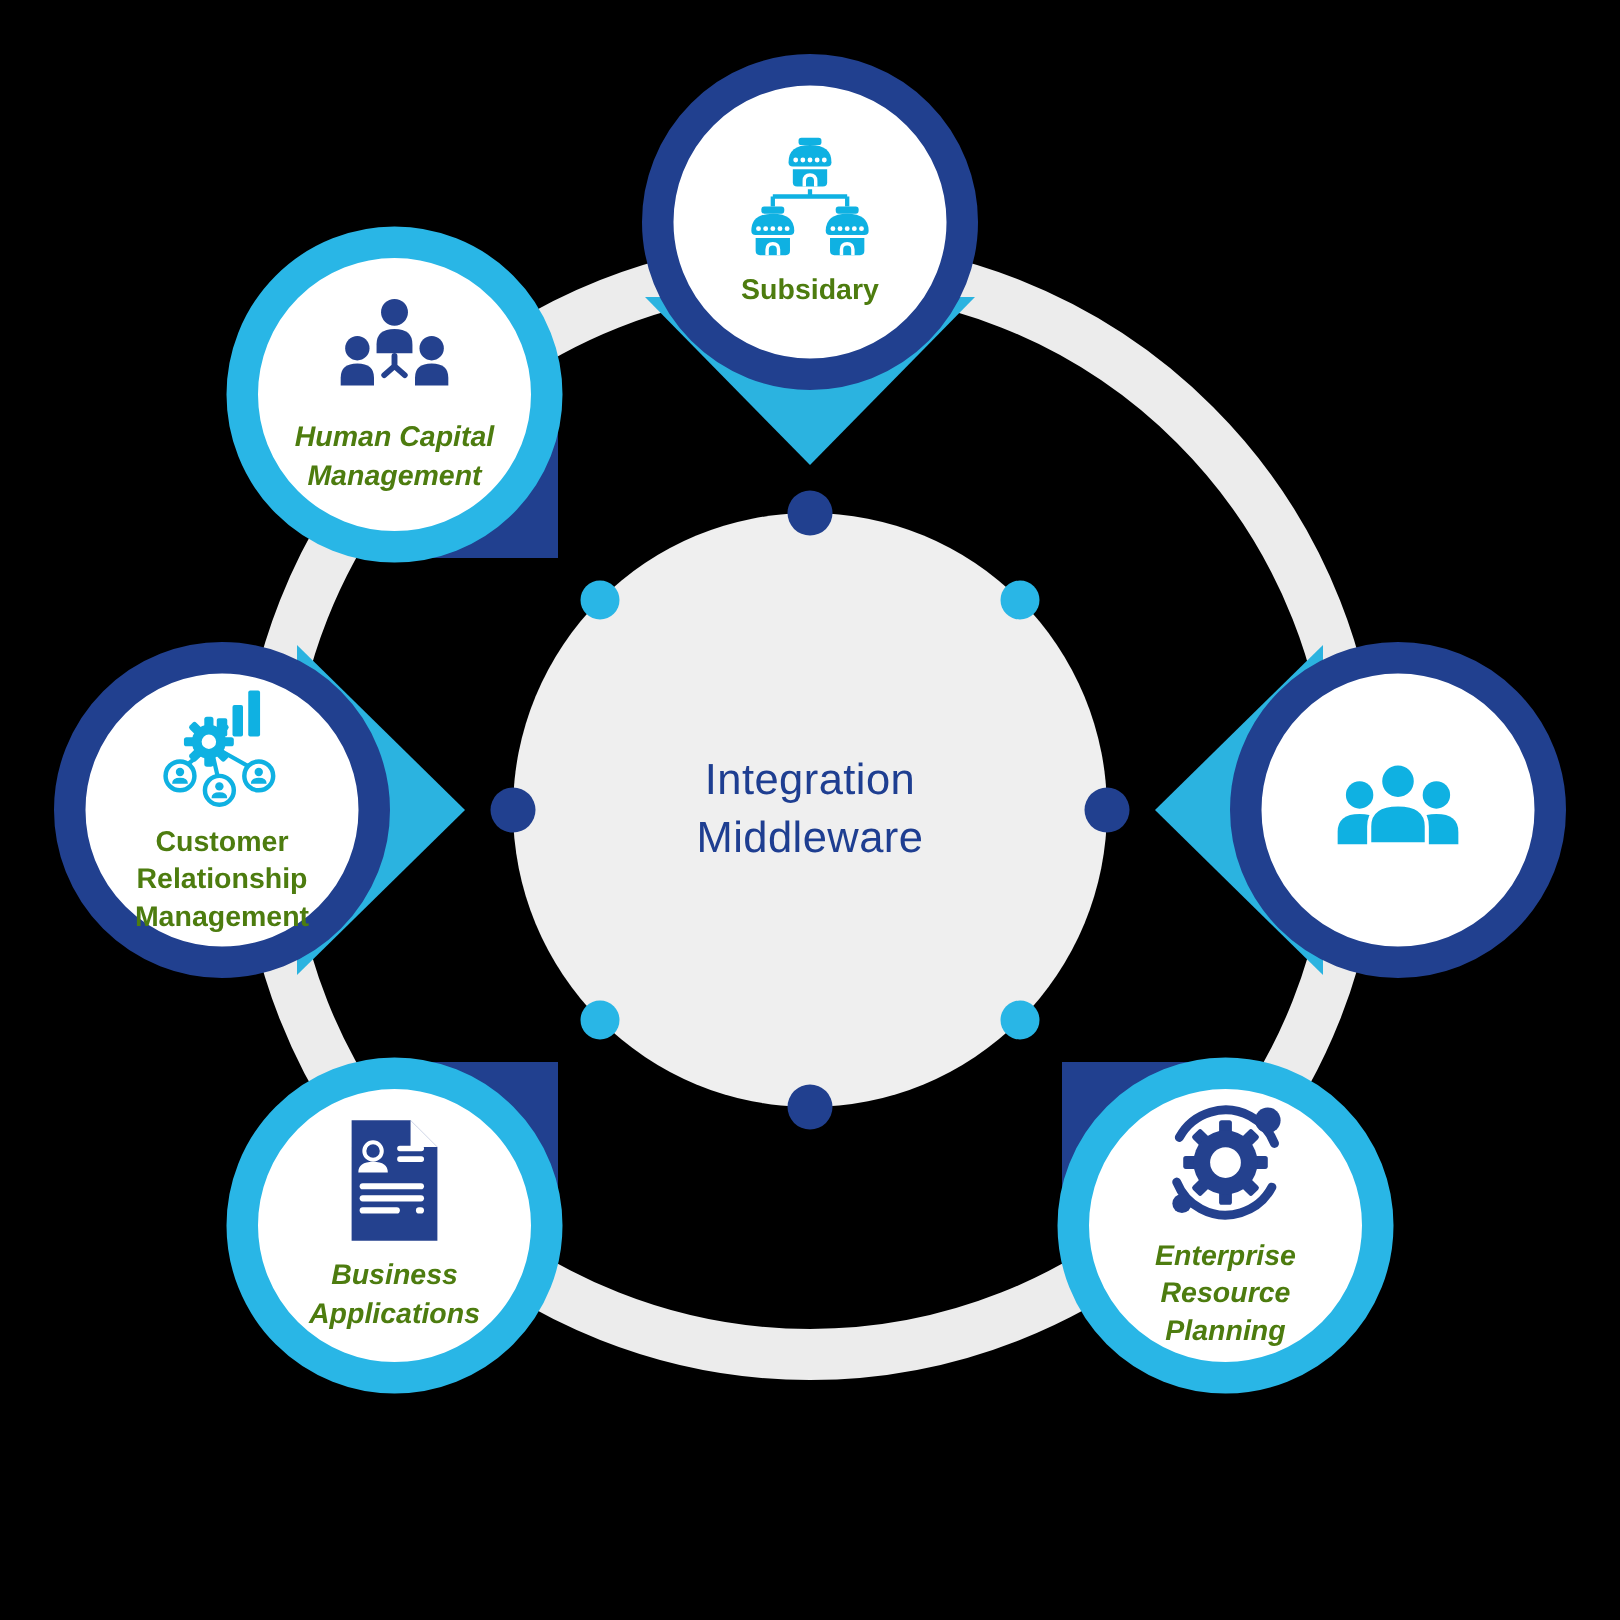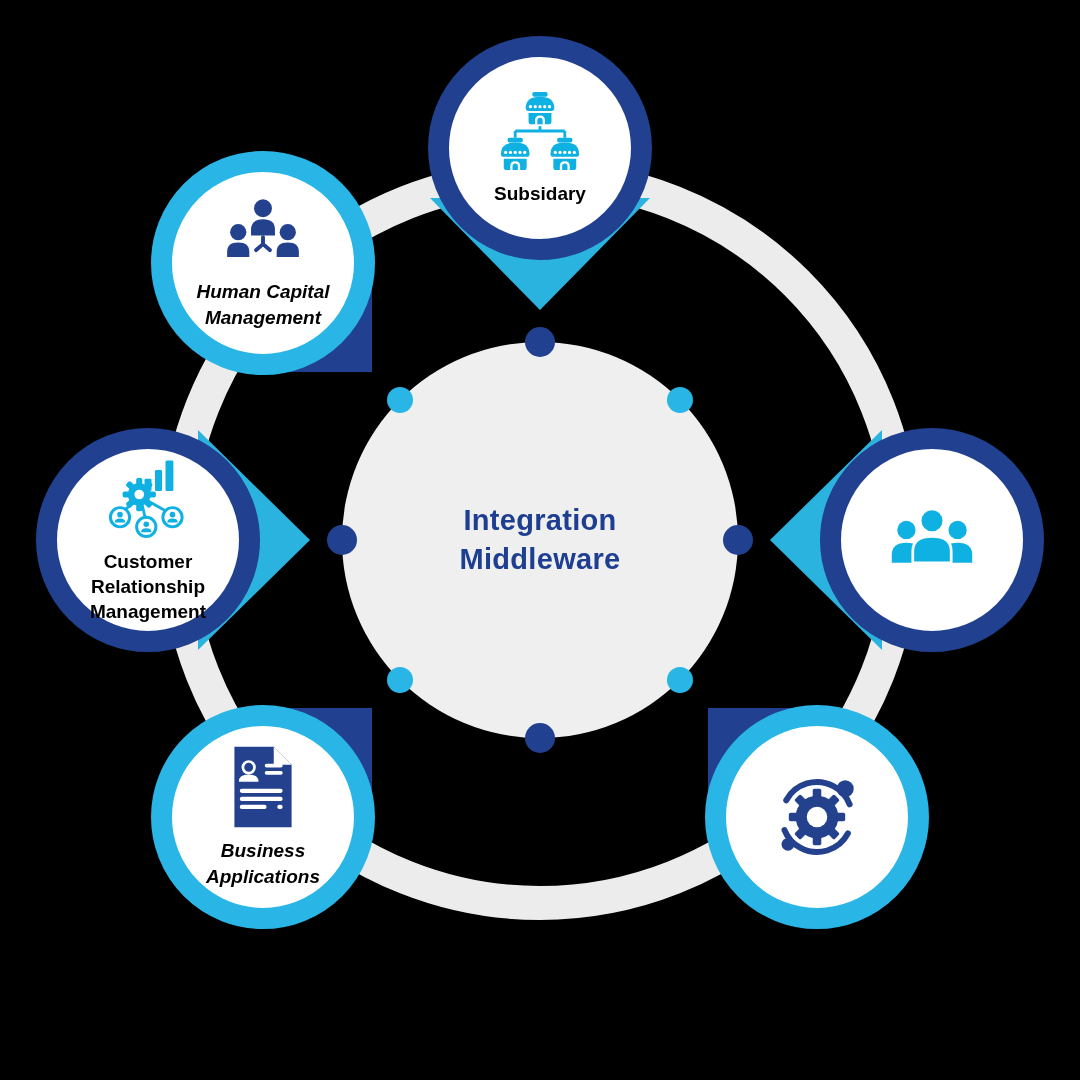--- a/index.html
+++ b/index.html
@@ -4,34 +4,34 @@
 <style>
   html,body{margin:0;padding:0;background:#000;}
   .canvas{position:relative;width:1080px;height:1080px;background:#000;overflow:hidden;
           font-family:"Liberation Sans", sans-serif;}
   
   .orbit-ring{position:absolute;left:160px;top:160px;width:760px;height:760px;
               border:34px solid #ececec;border-radius:50%;box-sizing:border-box;z-index:1;}
   
   .center-hub{position:absolute;left:342px;top:342px;width:396px;height:396px;border-radius:50%;
               background:#efefef;display:flex;align-items:center;justify-content:center;z-index:1;}
-  .center-title{color:#1e3e91;font-size:29px;font-weight:700;text-align:center;line-height:1.35;
+  .center-title{color:#1e3e91;font-size:29px;font-weight:400;text-align:center;line-height:1.35;
                 white-space:pre-line;letter-spacing:.3px;}
   
   .dot{position:absolute;border-radius:50%;z-index:2;}
   .dot.navy{width:30px;height:30px;background:#21408f;}
   .dot.cyan{width:26px;height:26px;background:#29b6e6;}
   
   .node{position:absolute;width:224px;height:224px;z-index:3;}
   .bubble{position:absolute;left:0;top:0;width:224px;height:224px;border-radius:50%;background:#fff;
           box-sizing:border-box;display:flex;flex-direction:column;align-items:center;
           justify-content:center;gap:9px;z-index:2;}
   .bubble.navy-ring{border:21px solid #21408f;}
   .bubble.cyan-ring{border:21px solid #29b6e6;font-style:italic;}
-  .label{color:#000000;font-size:19px;font-weight:700;line-height:1.32;text-align:center;
+  .label{color:#4d7c0f;font-size:19px;font-weight:700;line-height:1.32;text-align:center;
          white-space:pre-line;}
   
   .ptr{position:absolute;z-index:1;}
   .tri{background:#2bb3e0;}
   .tri-down {width:220px;height:112px;clip-path:polygon(0 0,100% 0,50% 100%);}
   .tri-up   {width:220px;height:112px;clip-path:polygon(50% 0,0 100%,100% 100%);}
   .tri-left {width:112px;height:220px;clip-path:polygon(100% 0,100% 100%,0 50%);}
   .tri-right{width:112px;height:220px;clip-path:polygon(0 0,100% 50%,0 100%);}
   .sq{width:90px;height:90px;background:#21408f;}
   .icon{display:block;}
@@ -117,20 +117,23 @@
             <rect x="43" y="15" width="10" height="13" rx="2" transform="rotate(135 48 48)"></rect>
             <rect x="43" y="15" width="10" height="13" rx="2" transform="rotate(180 48 48)"></rect>
             <rect x="43" y="15" width="10" height="13" rx="2" transform="rotate(225 48 48)"></rect>
             <rect x="43" y="15" width="10" height="13" rx="2" transform="rotate(270 48 48)"></rect>
             <rect x="43" y="15" width="10" height="13" rx="2" transform="rotate(315 48 48)"></rect>
           </g>
           <circle cx="48" cy="48" r="25"></circle>
           <circle cx="48" cy="48" r="12" fill="#fff"></circle>
         </g>
       </svg>
+      <div class="label">Enterprise
+Resource
+Planning</div>
     </div>
   </div>
 
 
   <div class="node" style="left:151px;top:705px">
     <div class="ptr sq" style="left:131px;top:3px"></div>
     <div class="bubble cyan-ring">
       <svg class="icon" width="72" height="84" viewBox="0 0 80 94">
         <path d="M8,2 H52 L72,22 V92 H8 Z" fill="#24418e"></path>
         <path d="M52,2 L72,22 H52 Z" fill="#fff"></path>

